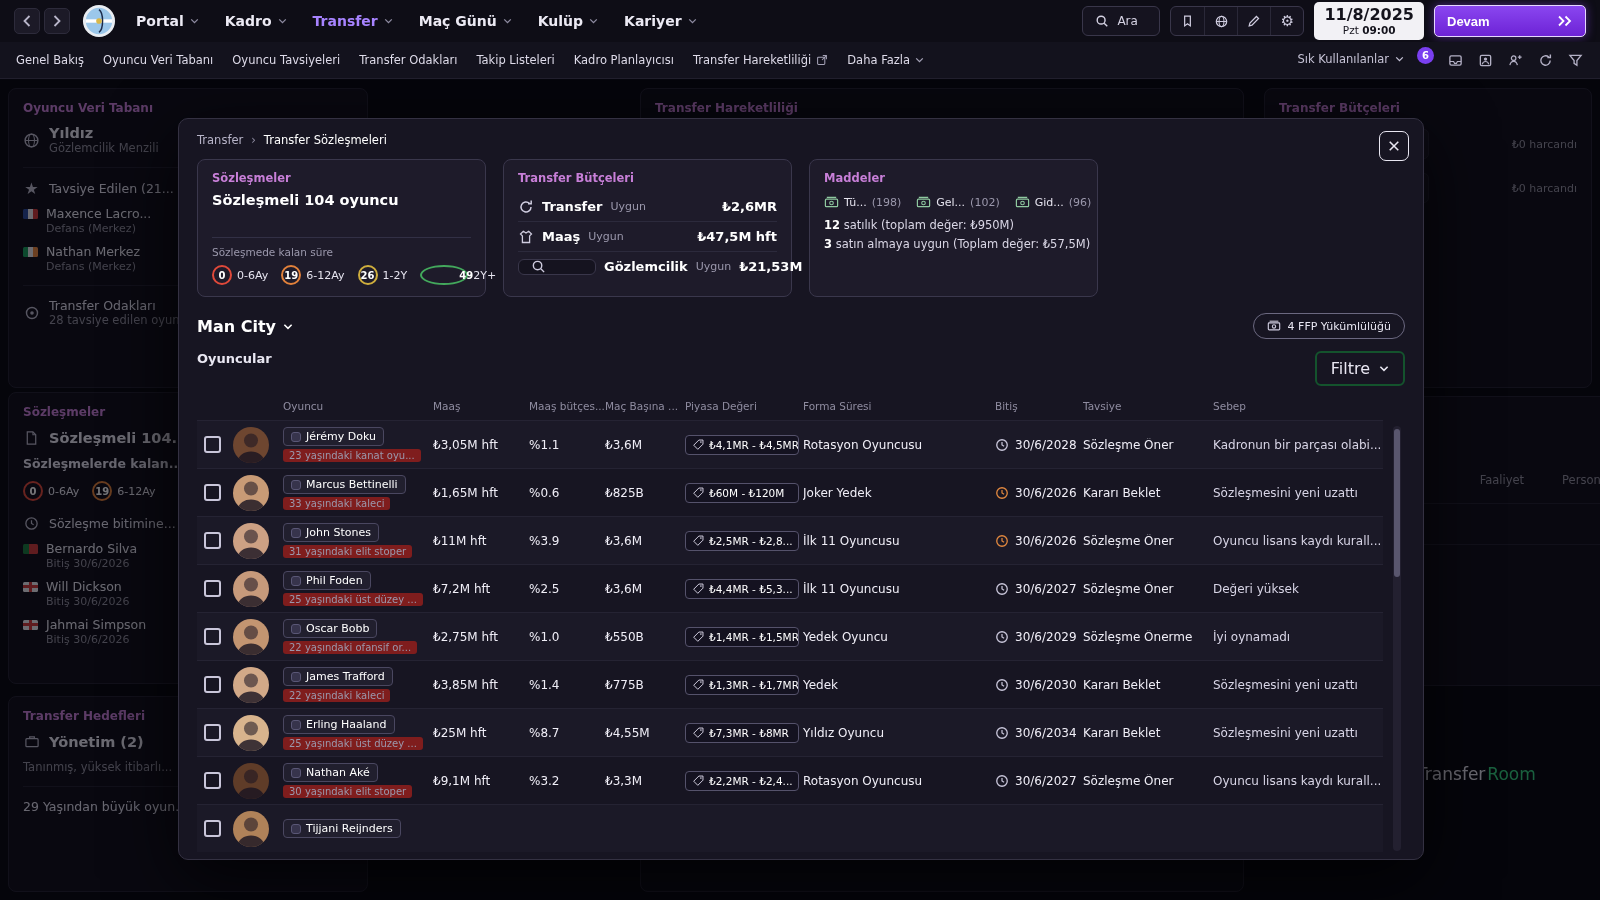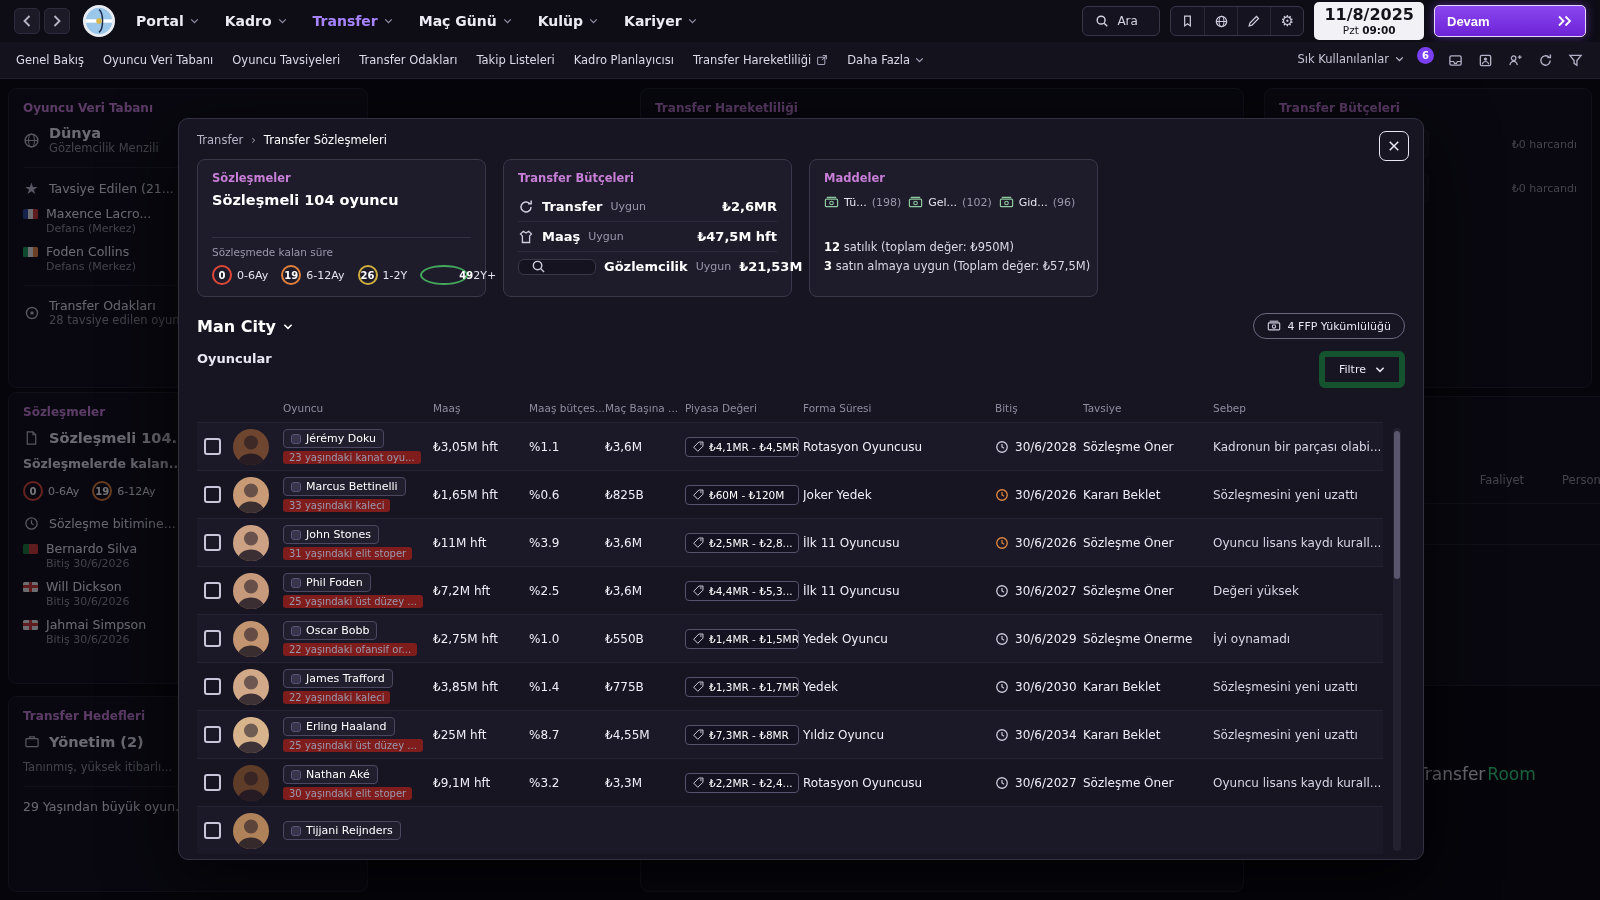--- a/index.html
+++ b/index.html
@@ -91,34 +91,34 @@
   .b-row{display:flex;align-items:center;gap:8px;padding:6.5px 0;border-bottom:1px solid #2c2a3c}
   .b-row:last-child{border-bottom:none}
   .b-ic{width:16px;height:16px;color:#cfccdf}
   .b-ic .ic{display:none}
   .b-ic.cycle .ic-cycle{display:block}
   .b-ic.shirt .ic-shirt{display:block}
   .b-ic.search .ic-search{display:block}
   .b-label{font-size:13px;font-weight:bold;color:#fff;white-space:nowrap}
   .b-status{font-size:11px;color:#9b98ac}
   .b-val{margin-left:auto;font-size:13px;font-weight:bold;color:#fff;white-space:nowrap}
-  .cl-tabs{display:flex;gap:7px;margin:3px 0 25px}
+  .cl-tabs{display:flex;gap:15px;margin:3px 0 3px}
   .cl-tab{display:flex;align-items:center;gap:5px;font-size:11px;color:#e6e4ef;cursor:pointer;white-space:nowrap}
   .cl-tab .cash{width:15px;height:15px;color:#8fc9a0}
   .cl-tab .cnt{color:#9b98ac}
   .cl-line{font-size:11.5px;color:#dad7e6;margin-top:5px;white-space:nowrap}
   .cl-line b{color:#fff}
 
   .team-row{display:flex;align-items:center;margin-top:16px}
   .team{display:flex;align-items:center;gap:7px;font-size:16px;font-weight:bold;color:#fff;cursor:pointer}
   .ffp-pill{margin-left:auto;border:1px solid #6b6880;border-radius:15px;padding:5px 13px;font-size:11px;display:flex;align-items:center;gap:7px;cursor:pointer;color:#e9e7f2}
   .ffp-pill .cash{width:14px;height:14px;color:#cfccdf}
   .players-row{display:flex;align-items:flex-start;margin-top:12px}
   .players-label{font-size:13px;font-weight:bold}
-  .filter-btn{margin-left:auto;border:6px solid #14532d;border-radius:6px;padding:6px 14px;font-size:11px;display:flex;align-items:center;gap:9px;cursor:pointer;color:#e9e7f2}
+  .filter-btn{margin-left:auto;border:2px solid #14532d;border-radius:6px;padding:6px 14px;font-size:16px;display:flex;align-items:center;gap:9px;cursor:pointer;color:#e9e7f2}
 
   .tablewrap{position:relative;flex:1;margin-top:6px;overflow:hidden;padding-right:22px}
   .gridrow{display:grid;grid-template-columns:36px 50px 150px 96px 76px 80px 118px 192px 88px 130px 1fr;align-items:center}
   .thead{font-size:10.5px;color:#8f8ca0;padding:8px 0}
   .thead span{white-space:nowrap;overflow:hidden}
   .prow{height:48px;border-top:1px solid #252333;cursor:pointer}
   .prow:nth-child(odd){background:#1b1927}
   .cb{width:17px;height:17px;border:2px solid #c9c6da;border-radius:3px;margin-left:7px;cursor:pointer}
   .av{width:36px;height:36px;border-radius:50%;position:relative;overflow:hidden;background:#8a6a4c}
   .av svg{position:absolute;inset:0}
@@ -367,21 +367,21 @@
     <div class="panel-title">Oyuncu Veri Tabanı</div>
     <div class="bg-row">
       <span class="bg-ic">
           <svg width="17" height="17" viewBox="0 0 16 16">
             <circle cx="8" cy="8" r="6" fill="none" stroke="currentColor" stroke-width="1.4"></circle>
             <ellipse cx="8" cy="8" rx="2.8" ry="6" fill="none" stroke="currentColor" stroke-width="1"></ellipse>
             <line x1="2" y1="8" x2="14" y2="8" stroke="currentColor" stroke-width="1"></line>
           </svg>
         </span>
       <div>
-        <div class="bg-strong">Dünya</div>
+        <div class="bg-strong">Yıldız</div>
         <div class="bg-sub">Gözlemcilik Menzili</div>
       </div>
     </div>
     <div class="bg-divider"></div>
     <div class="bg-row">
       <span class="bg-ic">★</span>
       <span class="bg-line">Tavsiye Edilen (21...</span>
     </div>
     <div>
 
@@ -389,21 +389,21 @@
           <span class="nm">
             <span class="flag fr"></span>
             <span>Maxence Lacro...</span>
           </span>
           <span class="rl">Defans (Merkez)</span>
         </div>
 
         <div class="bgp">
           <span class="nm">
             <span class="flag ie"></span>
-            <span>Foden Collins</span>
+            <span>Nathan Merkez</span>
           </span>
           <span class="rl">Defans (Merkez)</span>
         </div>
       </div>
     <div class="bg-divider"></div>
     <div class="bg-row" style="margin-top:6px">
       <span class="bg-ic">
           <svg width="16" height="16" viewBox="0 0 16 16">
             <circle cx="8" cy="8" r="5.5" fill="none" stroke="currentColor" stroke-width="1.4"></circle>
             <circle cx="8" cy="8" r="1.8" fill="currentColor"></circle>

